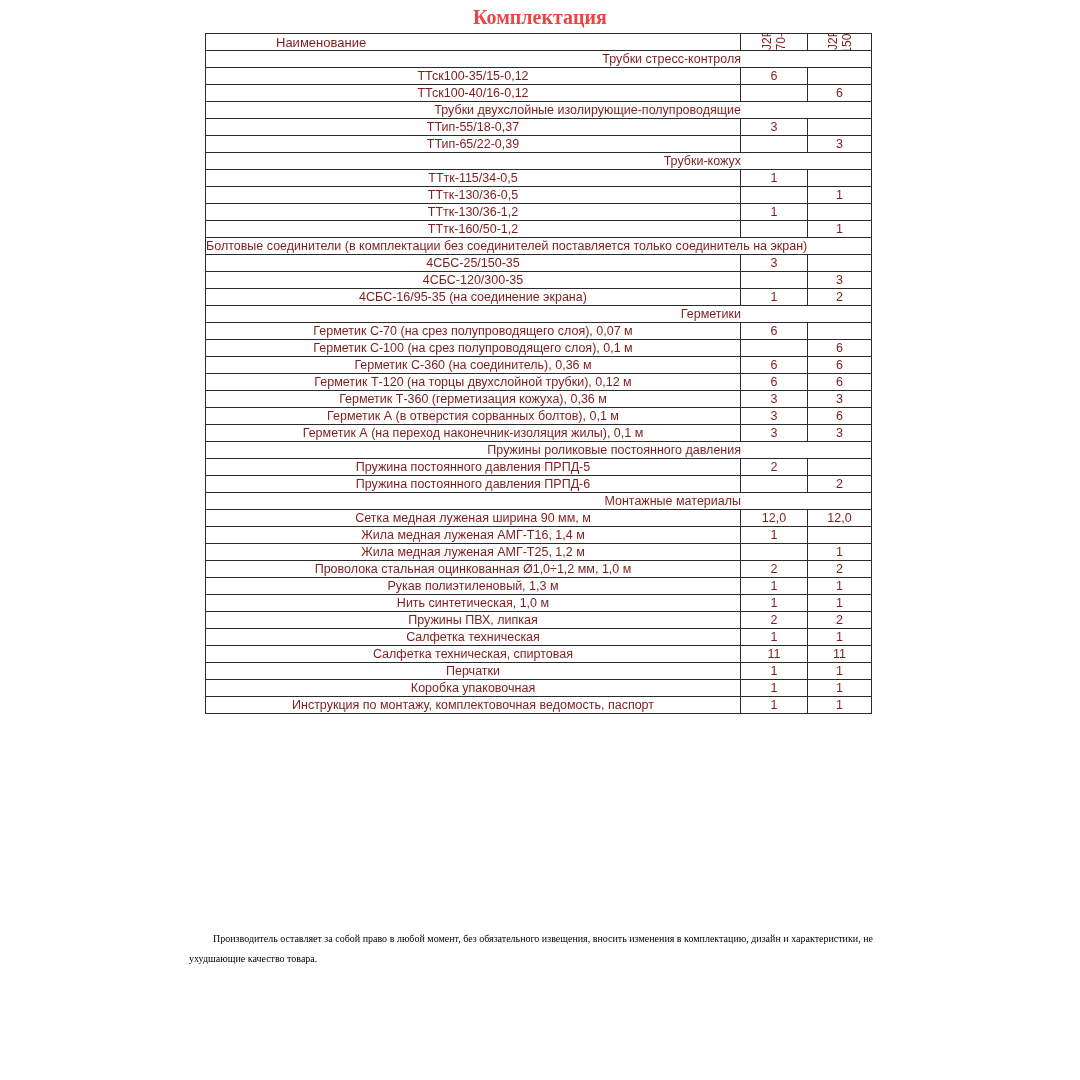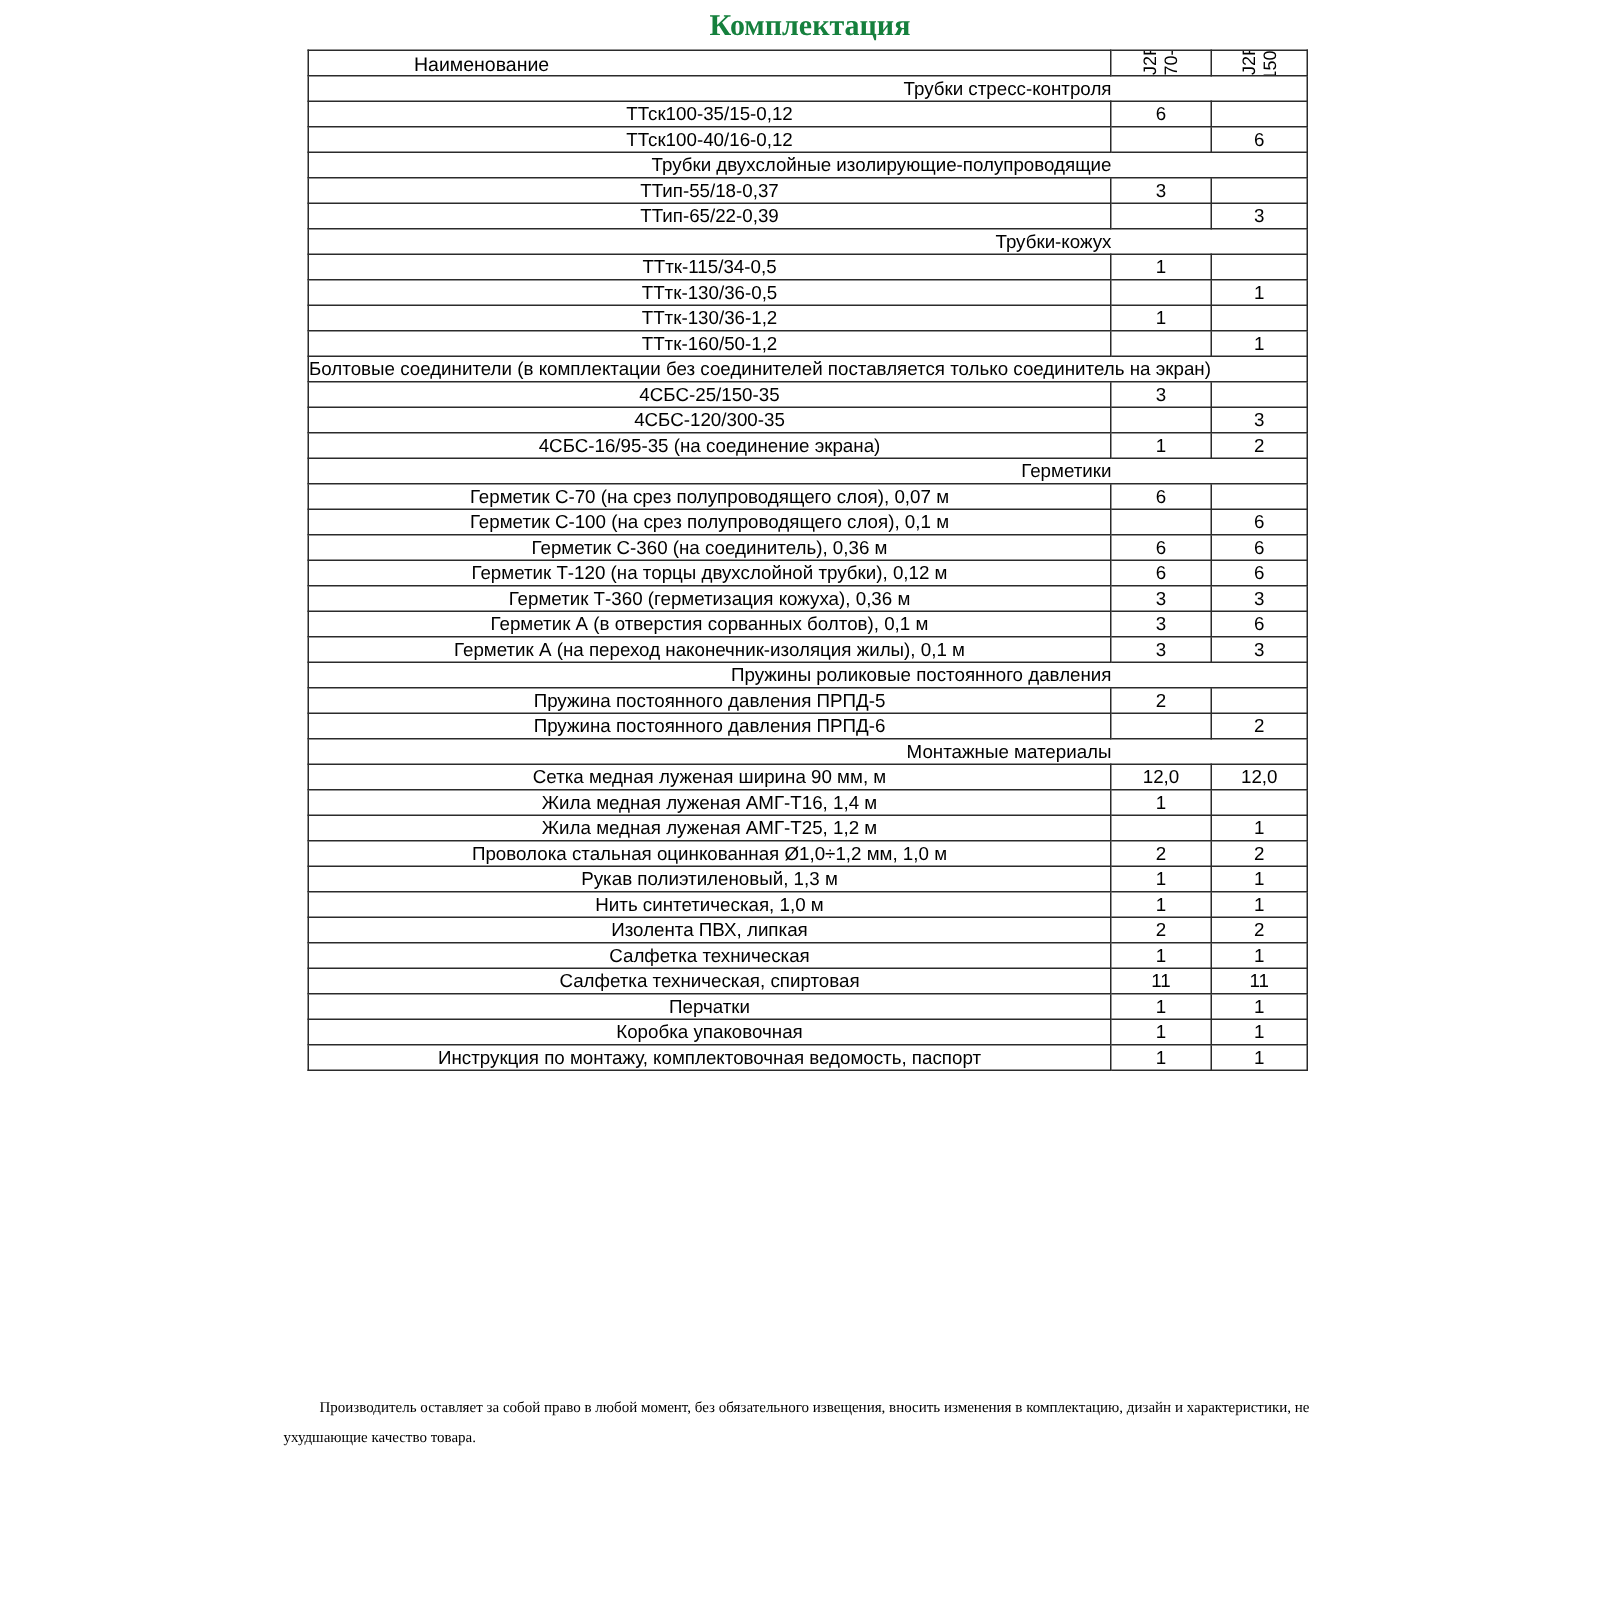--- a/index.html
+++ b/index.html
@@ -15,31 +15,31 @@
   }
   .doc-title {
     position: absolute;
     top: 6px;
     left: 0;
     width: 1080px;
     text-align: center;
     font-family: "Liberation Serif", serif;
     font-weight: bold;
     font-size: 20px;
-    color: #15803d;
+    color: #ef4444;
   }
   table.kit {
     position: absolute;
     left: 205px;
     top: 33px;
     width: 666px;
     border-collapse: collapse;
     table-layout: fixed;
     font-size: 12.5px;
-    color: #000000;
+    color: #7f1d1d;
   }
   table.kit td, table.kit th {
     border: 1px solid #2b2b2b;
     height: 17px;
     line-height: 15px;
     vertical-align: middle;
     font-weight: normal;
     overflow: hidden;
     white-space: nowrap;
   }
@@ -260,21 +260,21 @@
           <td class="name">Рукав полиэтиленовый, 1,3 м</td>
           <td class="qty">1</td>
           <td class="qty">1</td>
         </tr>
         <tr>
           <td class="name">Нить синтетическая, 1,0 м</td>
           <td class="qty">1</td>
           <td class="qty">1</td>
         </tr>
         <tr>
-          <td class="name">Изолента ПВХ, липкая</td>
+          <td class="name">Пружины ПВХ, липкая</td>
           <td class="qty">2</td>
           <td class="qty">2</td>
         </tr>
         <tr>
           <td class="name">Салфетка техническая</td>
           <td class="qty">1</td>
           <td class="qty">1</td>
         </tr>
         <tr>
           <td class="name">Салфетка техническая, спиртовая</td>

